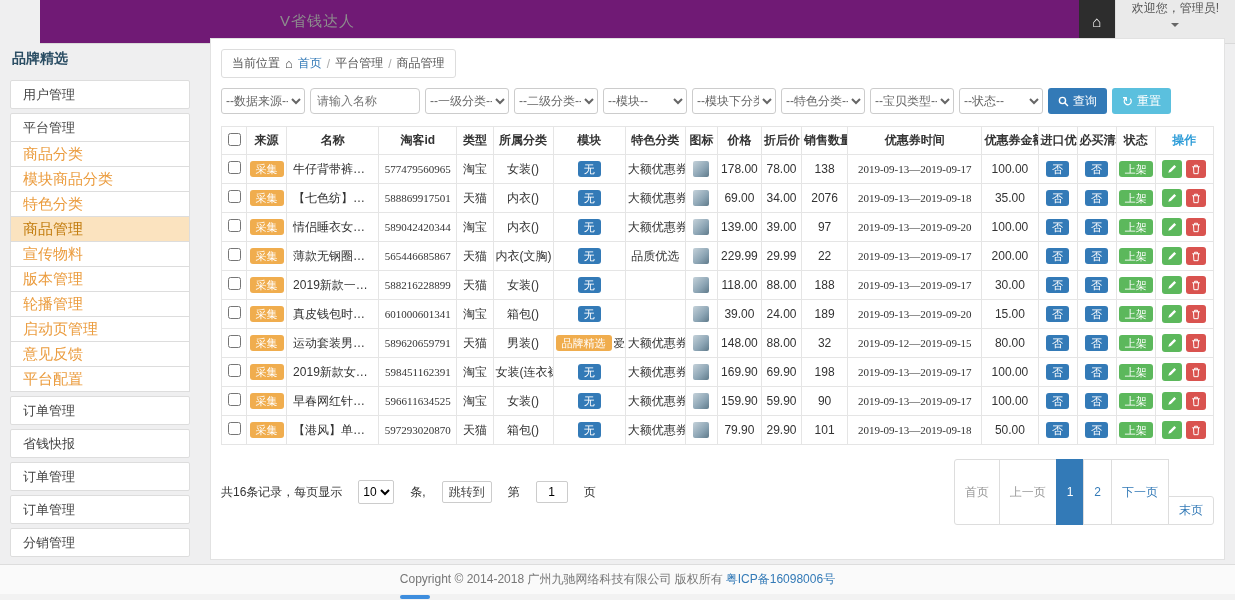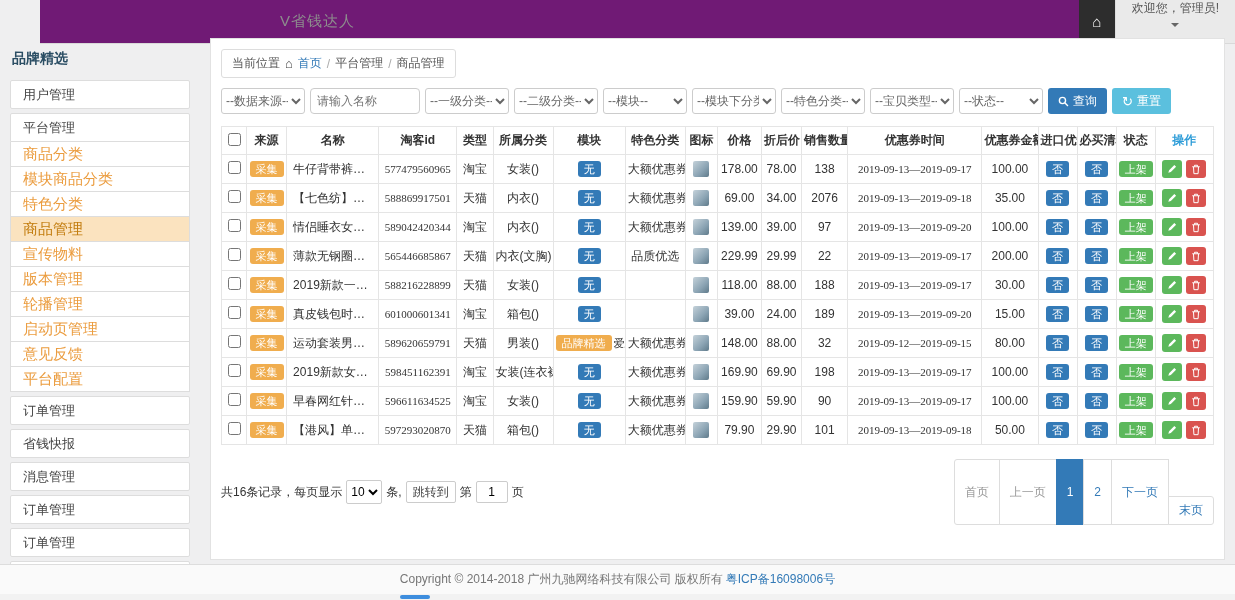--- a/index.html
+++ b/index.html
@@ -58,21 +58,21 @@
 .badge-toggle {cursor:pointer;}
 .module-extra {margin-left:2px;color:#333;font-size:11px;}
 .thumb {display:inline-block;width:16px;height:16px;border-radius:2px;vertical-align:middle;
         background:linear-gradient(135deg,#c5d2da 0%,#8aa3b3 60%,#5f7a8a 100%);}
 .op-btn {display:inline-flex;align-items:center;justify-content:center;width:20px;height:18px;border-radius:3px;border:none;color:#fff;margin:0 2px;cursor:pointer;padding:0;vertical-align:middle;}
 .op-edit {background:#5cb85c;}
 .op-del {background:#d9534f;}
 .goods-table input[type=checkbox] {width:13px;height:13px;margin:0;}
 
 .pager-row {display:flex;justify-content:space-between;align-items:center;margin-top:14px;}
-.pager-left {display:flex;align-items:center;gap:4px;}
+.pager-left {display:flex;align-items:center;gap:16px;}
 .pp-select {height:24px;border:1px solid #ccc;border-radius:2px;font-size:12px;font-family:inherit;background:#fff;}
 .jump-btn {height:22px;border:1px solid #ccc;background:#fff;border-radius:2px;font-size:12px;padding:0 6px;cursor:pointer;font-family:inherit;color:#444;}
 .jump-input {width:32px;height:22px;border:1px solid #ccc;border-radius:2px;text-align:center;font-size:12px;font-family:inherit;}
 .pager-right {display:flex;}
 .page-btn {border:1px solid #ddd;background:#fff;color:#337ab7;font-size:12px;padding:5px 10px;margin-left:-1px;cursor:pointer;font-family:inherit;}
 .page-btn.disabled {color:#999;}
 .page-btn.active {background:#337ab7;border-color:#337ab7;color:#fff;}
 .page-btn:first-child {border-radius:3px 0 0 3px;margin-left:0;}
 .page-btn:last-child {border-radius:0 3px 3px 0;margin-top:37px;}
 
@@ -107,21 +107,20 @@
       <div class="menu-sub">特色分类</div>
       <div class="menu-sub active">商品管理</div>
       <div class="menu-sub">宣传物料</div>
       <div class="menu-sub">版本管理</div>
       <div class="menu-sub">轮播管理</div>
       <div class="menu-sub">启动页管理</div>
       <div class="menu-sub">意见反馈</div>
       <div class="menu-sub">平台配置</div>
       <div class="menu-top">订单管理</div>
       <div class="menu-top">省钱快报</div>
-      <div class="menu-top">消息管理</div>
       <div class="menu-top">订单管理</div>
       <div class="menu-top">订单管理</div>
       <div class="menu-top">分销管理</div>
     </div>
 </div>
 
 <div class="main">
 
   <div class="breadcrumb">
     <span>当前位置</span>

